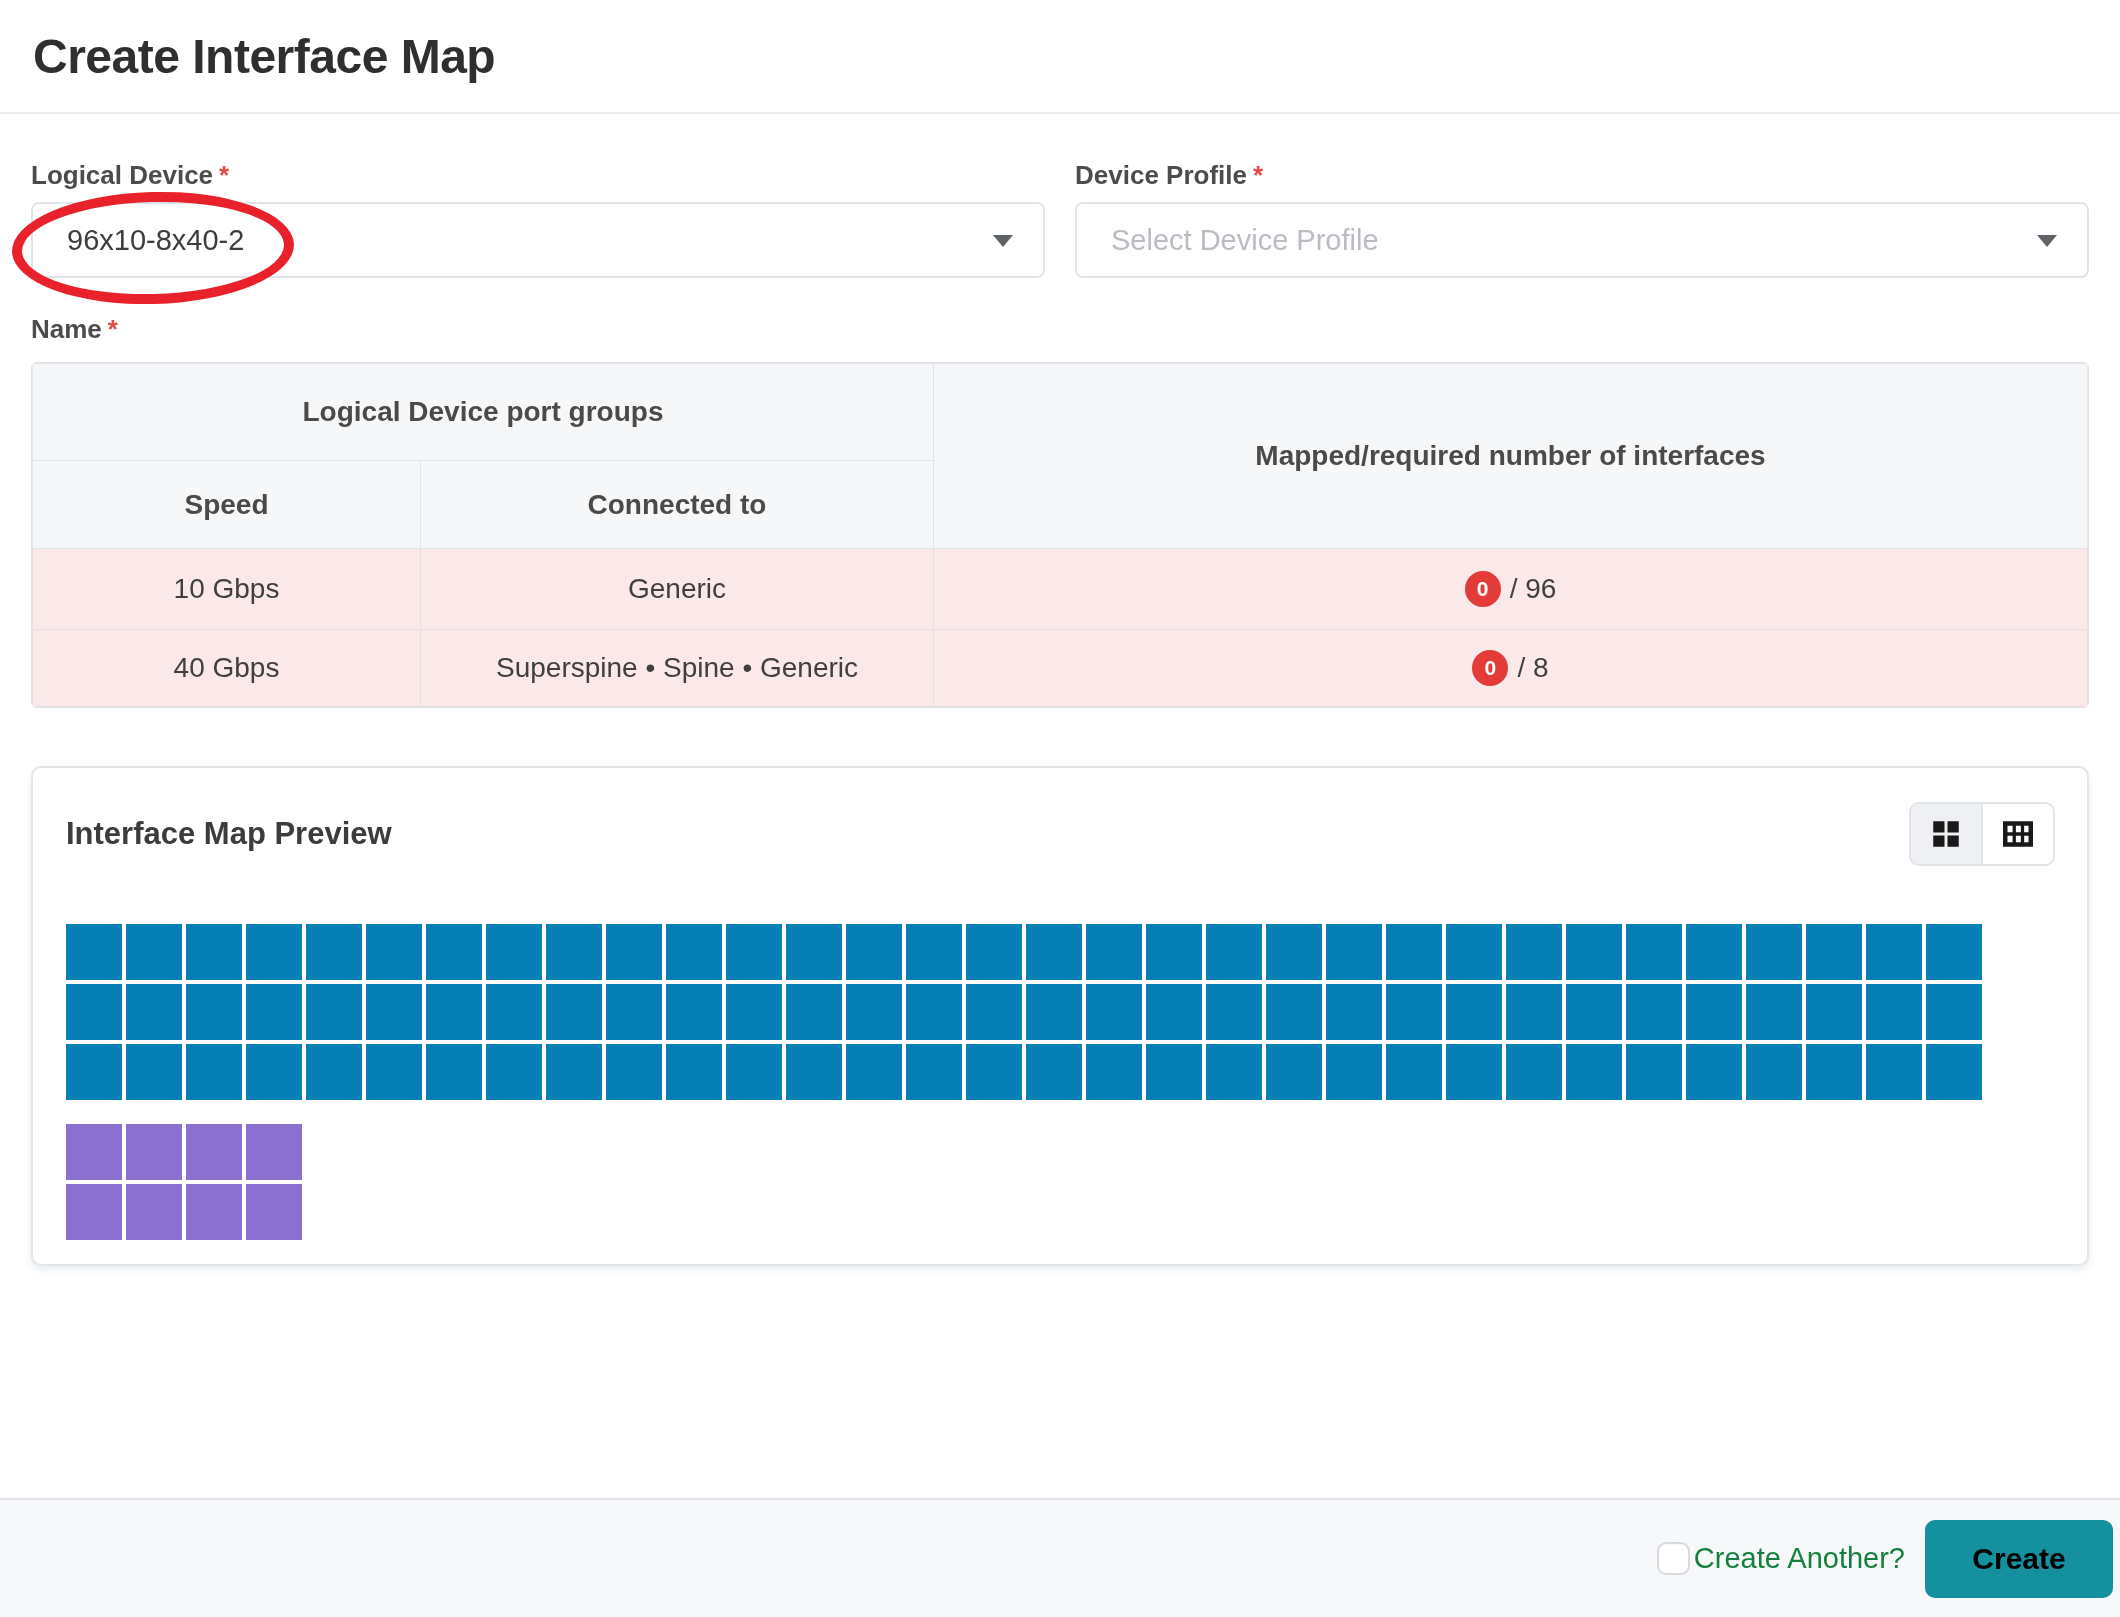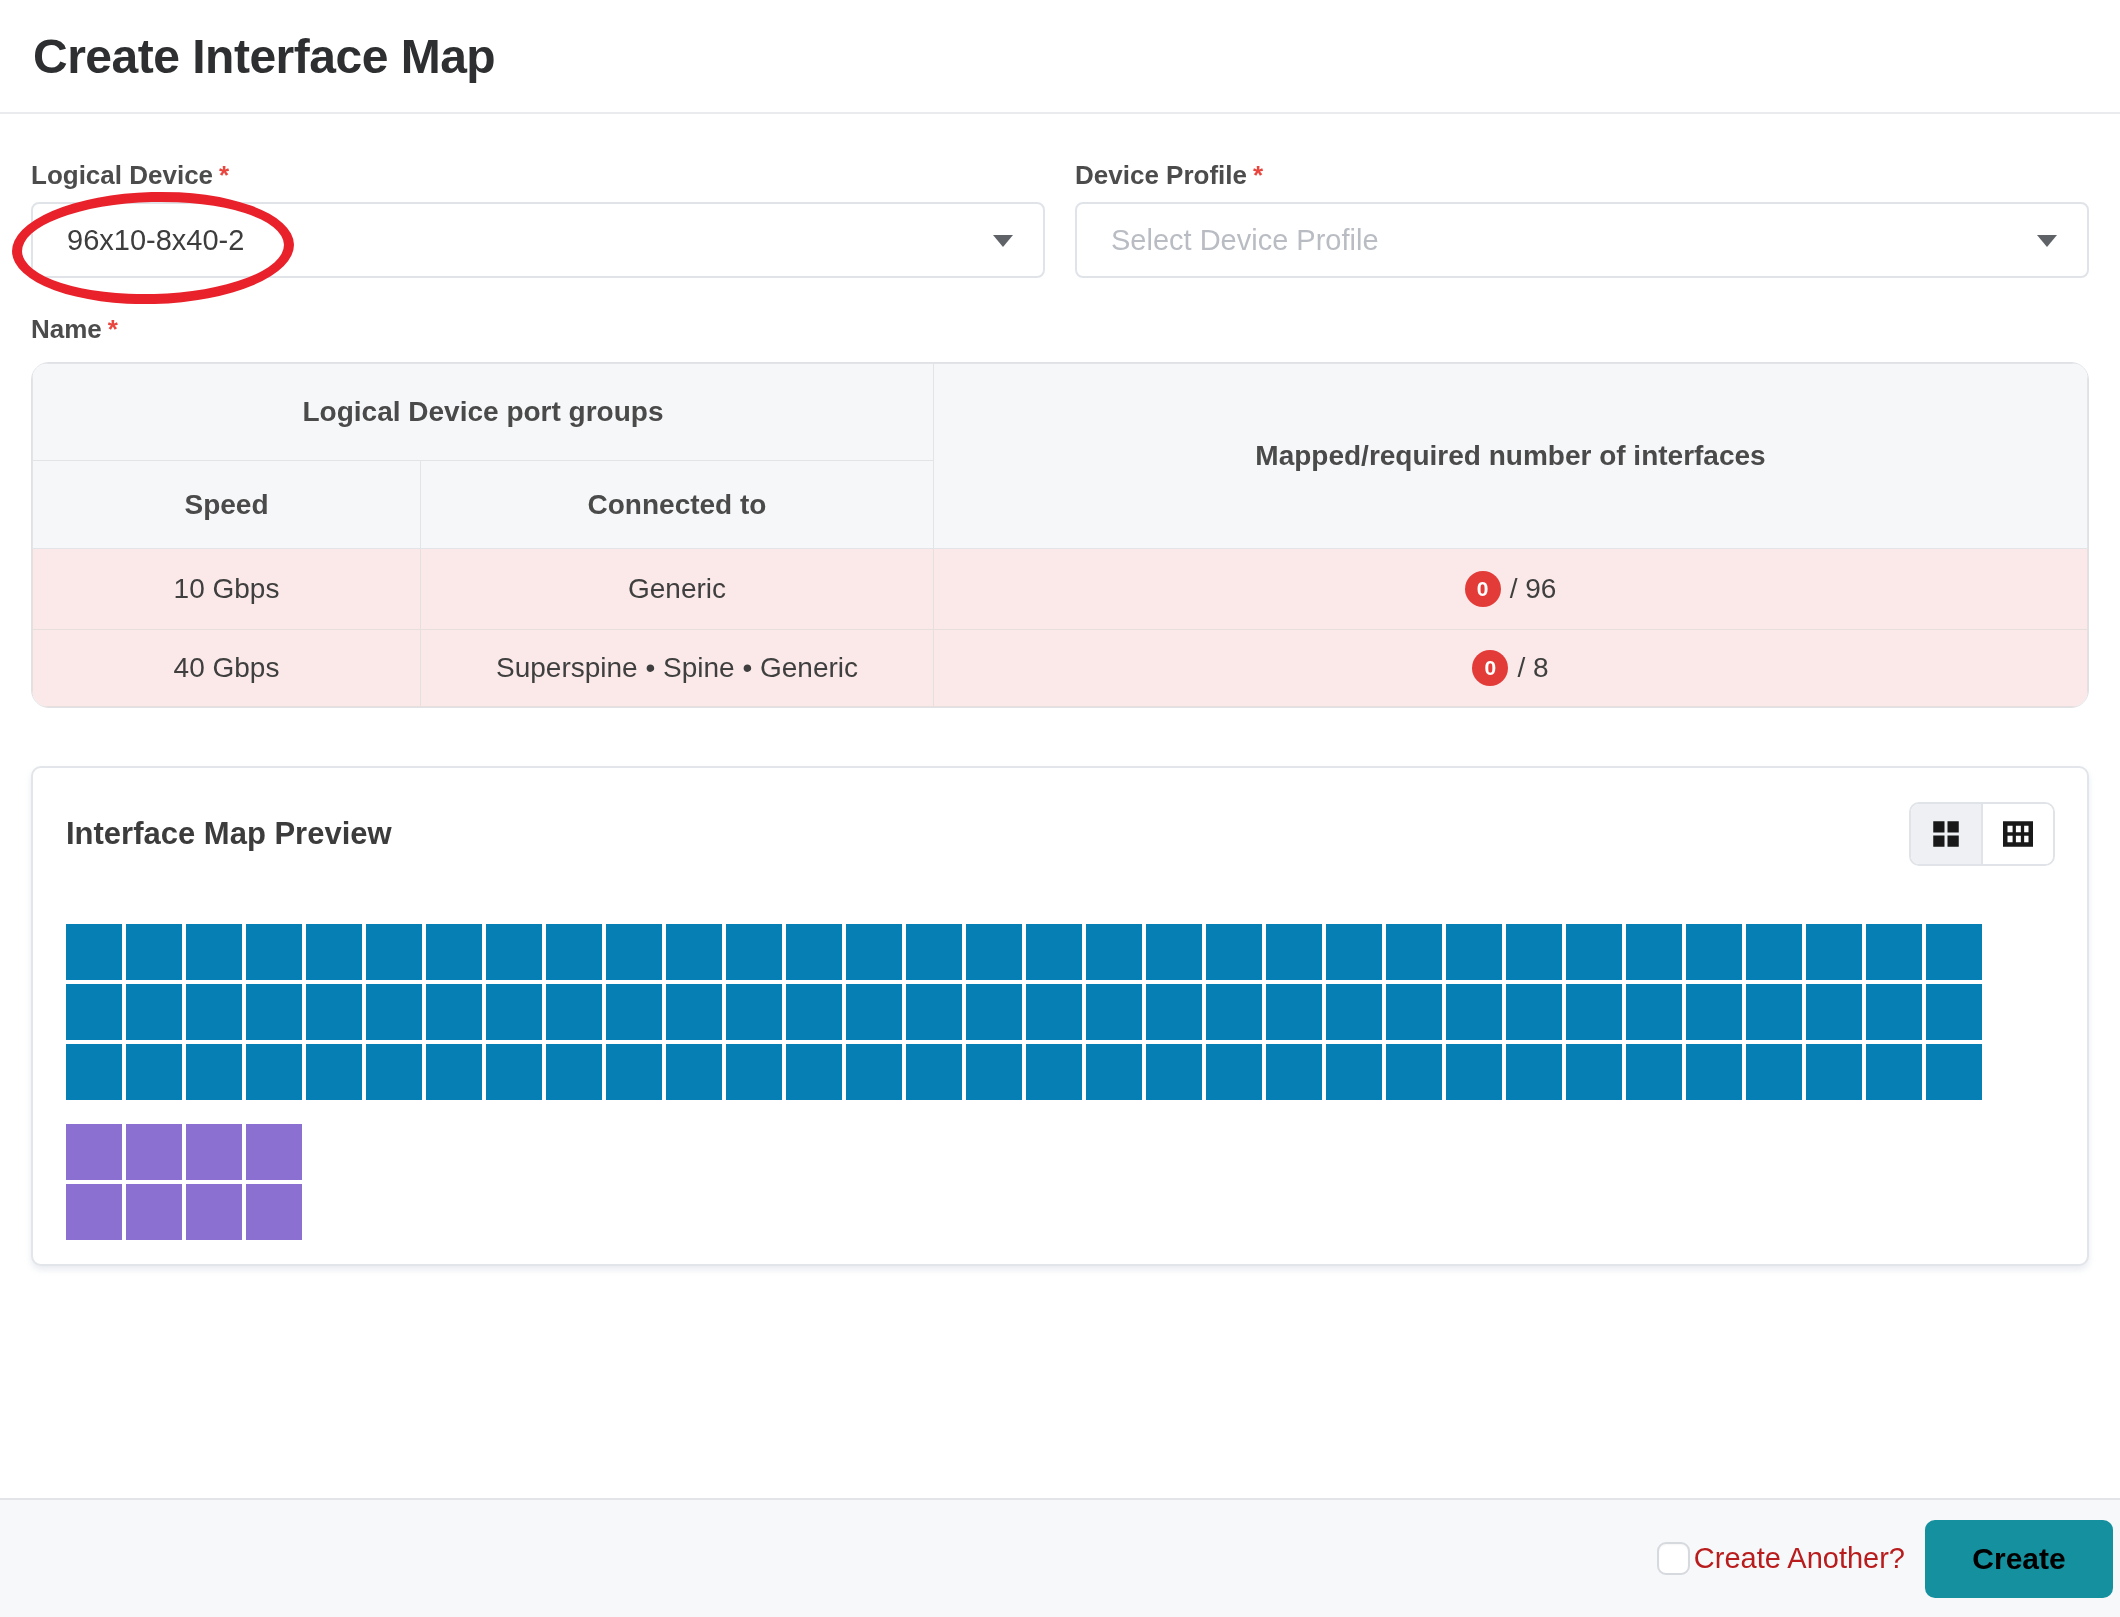--- a/index.html
+++ b/index.html
@@ -25,21 +25,21 @@
     font-size:29px;color:#3d3d3d;font-family:"Liberation Sans",sans-serif;outline:none;margin-top:10px;display:block;}
   .text-input::placeholder{color:#b9bdc3;}
   .name-block{margin-top:34px;}
 
   
   .annotation-ellipse{position:absolute;left:12px;top:192px;width:282px;height:112px;
     border:10px solid #e9212b;border-radius:50%;transform:rotate(-1.5deg);pointer-events:none;z-index:5;}
 
   
   .section-heading{margin-top:62px;font-size:31px;line-height:42px;font-weight:bold;color:#3d3d3d;}
-  .tbl-wrap{margin-top:16px;border:1px solid #dfe1e5;border-radius:18px;overflow:hidden;}
+  .tbl-wrap{margin-top:16px;border:1px solid #dfe1e5;border-radius:6px;overflow:hidden;}
   table.map-tbl{width:100%;border-collapse:collapse;}
   .map-tbl th,.map-tbl td{border:1px solid #e2e4e8;text-align:center;vertical-align:middle;
     font-size:28px;color:#3f3f3f;padding:0 10px;}
   .map-tbl th{background:#f6f7f9;font-weight:bold;color:#4a4a4a;}
   .map-tbl .r1{height:97px;}
   .map-tbl .r2 th{height:88px;}
   .map-tbl td{background:#fbe9e9;border-color:#e7dede;height:81px;font-weight:normal;}
   .map-tbl tr.data-last td{height:77px;}
   .col-speed{width:388px;}
   .col-conn{width:513px;}
@@ -63,21 +63,21 @@
   .grids{margin-top:58px;}
   .port-grid{display:grid;gap:4px;}
   .port-grid + .port-grid{margin-top:24px;}
   .cell{width:56px;height:56px;cursor:pointer;}
 
   
   .app-footer{position:absolute;left:0;bottom:0;width:100%;height:119px;background:#f7f8fa;
     border-top:2px solid #e2e4e8;display:flex;align-items:center;justify-content:flex-end;padding-right:7px;}
   .checkbox{width:33px;height:33px;border:2px solid #d6d9dd;border-radius:9px;background:#fff;
     box-shadow:inset 0 1px 2px rgba(0,0,0,.04);cursor:pointer;flex:0 0 auto;}
-  .cb-label{font-size:29px;color:#b91c1c;margin-left:4px;}
+  .cb-label{font-size:29px;color:#15803d;margin-left:4px;}
   .create-btn{margin-left:20px;width:188px;height:78px;border:none;border-radius:10px;background:#14909e;
     color:#000000;font-size:30px;font-weight:bold;font-family:"Liberation Sans",sans-serif;cursor:pointer;}
 </style>
 </head>
 <body>
 
 <header class="app-header">
   <div class="page-title">Create Interface Map</div>
 </header>
 

